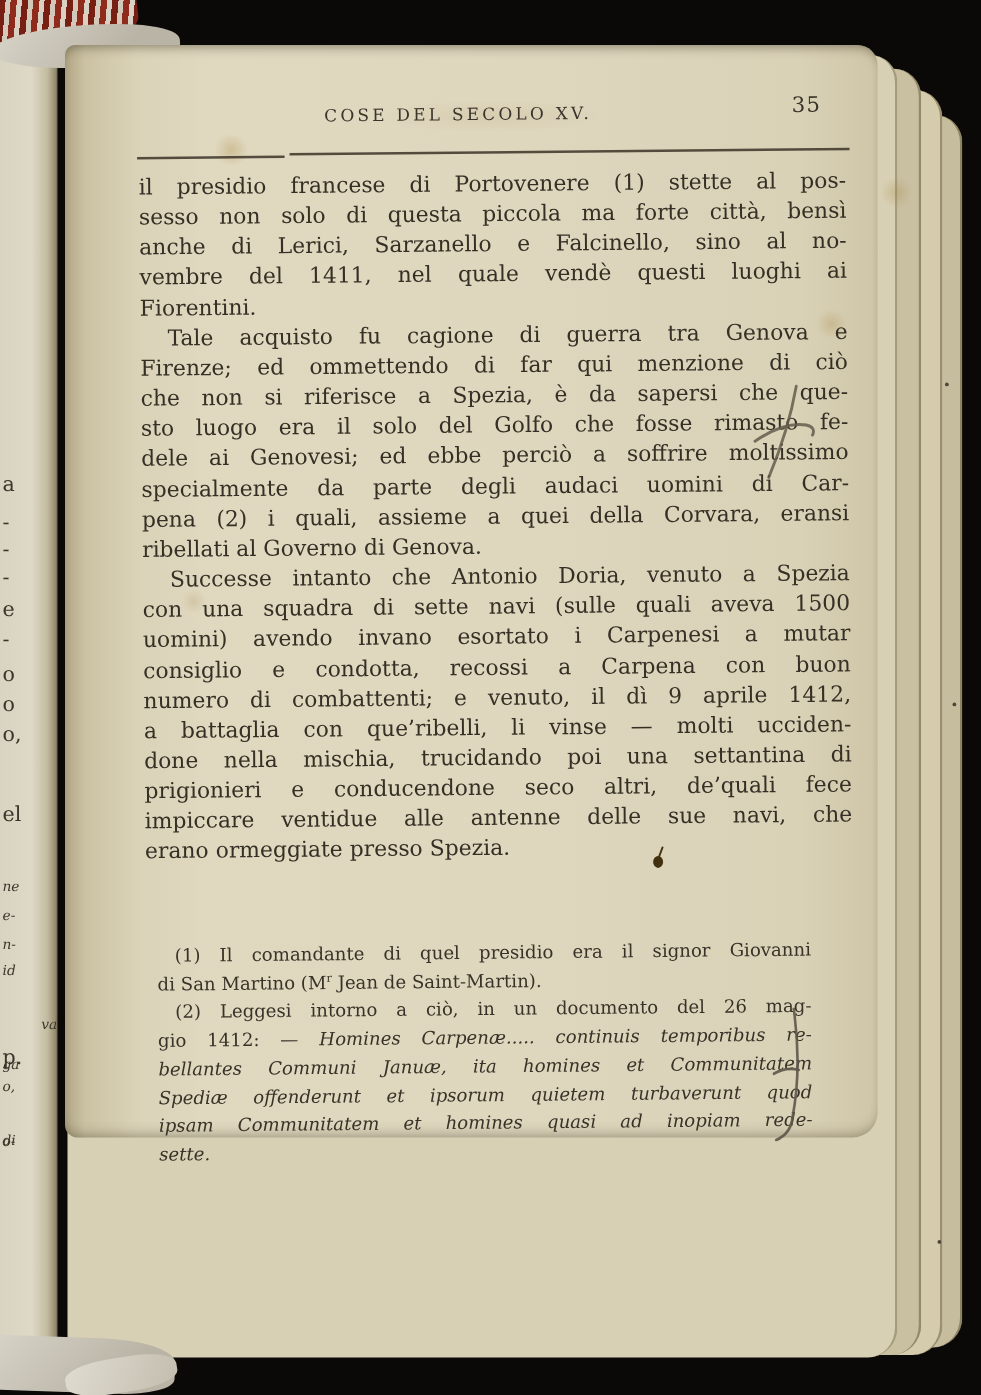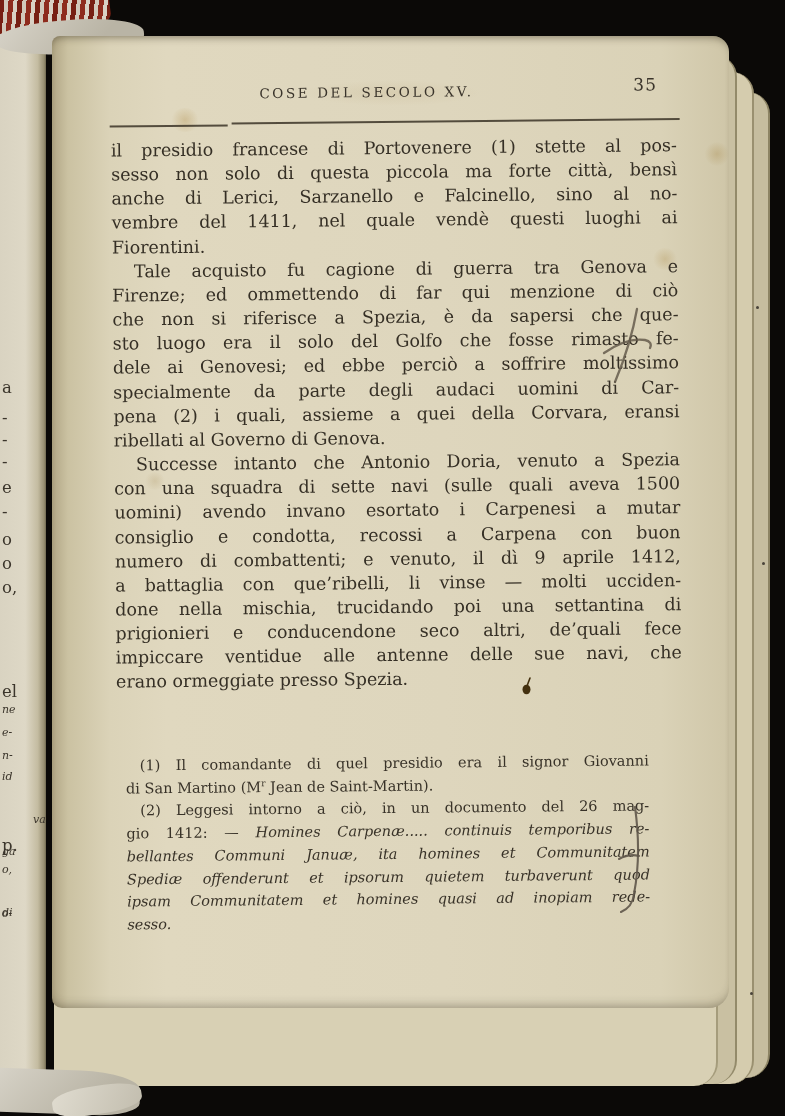--- a/index.html
+++ b/index.html
@@ -8,24 +8,24 @@
   
   .left-page{position:absolute;left:0;top:28px;width:46px;height:1062px;
     background:linear-gradient(to right,#d9d3c1 0,#ded8c6 55%,#c4bca1 82%,#978e71 96%,#6f684f 100%);}
   .fragment{position:absolute;left:2px;color:#3b352b;font-size:16.5px;line-height:16px;}
   .fragment.ital{font-style:italic;font-size:11px;}
   .stack{position:absolute;border-radius:14px 22px 24px 14px;}
   .stack.s4{left:62px;top:92px;width:706px;height:986px;background:#c6bd9f;border-right:2px solid #8d8464;}
   .stack.s3{left:60px;top:72px;width:692px;height:1012px;background:#d5ccae;border-right:2px solid #9a9070;}
   .stack.s2{left:57px;top:55px;width:678px;height:1029px;background:#c9c0a2;border-right:2px solid #938a6a;}
   .stack.s1{left:54px;top:44px;width:662px;height:1042px;background:#d8d0b4;border-right:2px solid #a59c7c;}
-  .main-page{position:absolute;left:52px;top:36px;width:650px;height:972px;
+  .main-page{position:absolute;left:52px;top:36px;width:650px;height:874px;
     border-radius:8px 16px 20px 10px;
     background:linear-gradient(to right,#b1a685 0,#cbc2a2 16px,#dbd3b8 58px,#e0d8bf 115px,#ded6bd 58%,#dad2b7 90%,#cfc6a8 100%);
-    box-shadow:inset 0 7px 9px -6px rgba(55,46,28,.55), inset 0 -9px 11px -8px rgba(55,46,28,.45);padding-left:27px;}
+    box-shadow:inset 0 7px 9px -6px rgba(55,46,28,.55), inset 0 -9px 11px -8px rgba(55,46,28,.45);}
   .page-content{position:absolute;left:0;top:0;width:650px;height:1051px;
     transform:rotate(-0.55deg);transform-origin:330px 540px;color:#352f25;}
   
   .running-title{position:absolute;left:212px;top:48px;font-size:13.5px;letter-spacing:2.6px;
     color:#3a342b;white-space:nowrap;}
   .page-number{position:absolute;left:586px;top:41px;font-size:17px;letter-spacing:1px;color:#3a342b;}
   .rule{position:absolute;background:rgba(52,45,33,.82);}
   .rule.r1{left:62px;top:87px;width:118px;height:1.5px;}
   .rule.r2{left:184px;top:85px;width:448px;height:1.8px;}
   .body-text{position:absolute;left:63px;top:100px;width:566px;}
@@ -73,21 +73,21 @@
   <div class="left-page">
       <div class="fragment" style="top: 352px;">a</div>
       <div class="fragment" style="top: 382px;">-</div>
       <div class="fragment" style="top: 404px;">-</div>
       <div class="fragment" style="top: 426px;">-</div>
       <div class="fragment" style="top: 452px;">e</div>
       <div class="fragment" style="top: 476px;">-</div>
       <div class="fragment" style="top: 504px;">o</div>
       <div class="fragment" style="top: 528px;">o</div>
       <div class="fragment" style="top: 552px;">o,</div>
-      <div class="fragment" style="top: 616px; margin-top: 40px;">el</div>
+      <div class="fragment" style="top: 616px;">el</div>
       <div class="fragment ital" style="top: 674px;">ne</div>
       <div class="fragment ital" style="top: 697px;">e-</div>
       <div class="fragment ital" style="top: 720px;">n-</div>
       <div class="fragment ital" style="top: 741px; text-align: right;">id</div>
       <div class="fragment ital" style="top: 784px; margin-left: 31px;">va</div>
       <div class="fragment" style="top: 810px;">p.</div>
       <div class="fragment ital" style="top: 834px;">o,</div>
       <div class="fragment ital" style="top: 816px;">ga</div>
       <div class="fragment ital" style="top: 878px;">o-</div>
       <div class="fragment ital" style="top: 877px;">di</div>
@@ -146,21 +146,21 @@
           <div class="footnote">
             <div class="fline indent"><span>(1) Il comandante di quel presidio era il signor Giovanni</span></div>
             <div class="fline lastline"><span>di San Martino (M</span><sup>r</sup><span> Jean de Saint-Martin).</span></div>
           </div>
           <div class="footnote">
             <div class="fline indent"><span>(2) Leggesi intorno a ciò, in un documento del 26 mag-</span></div>
             <div class="fline"><span>gio 1412: — </span><i>Homines Carpenæ..... continuis temporibus re-</i></div>
             <div class="fline"><i>bellantes Communi Januæ, ita homines et Communitatem</i></div>
             <div class="fline"><i>Spediæ offenderunt et ipsorum quietem turbaverunt quod</i></div>
             <div class="fline"><i>ipsam Communitatem et homines quasi ad inopiam rede-</i></div>
-            <div class="fline lastline"><i>sesso.</i></div>
+            <div class="fline lastline"><i>sette.</i></div>
           </div>
         </div>
     </div>
   </div>
 
   <svg class="mark" style="left:600px;top:306px" width="58" height="80" viewBox="0 0 58 80">
     <path d="M37,3 C33,26 25,52 15,76" fill="none" stroke="#655c4c" stroke-width="2.3" stroke-linecap="round" opacity="0.85"></path>
     <path d="M4,47 C17,38 32,32 45,34 C50,35 52,38 50,42" fill="none" stroke="#655c4c" stroke-width="2.3" stroke-linecap="round" opacity="0.85"></path>
   </svg>
 

